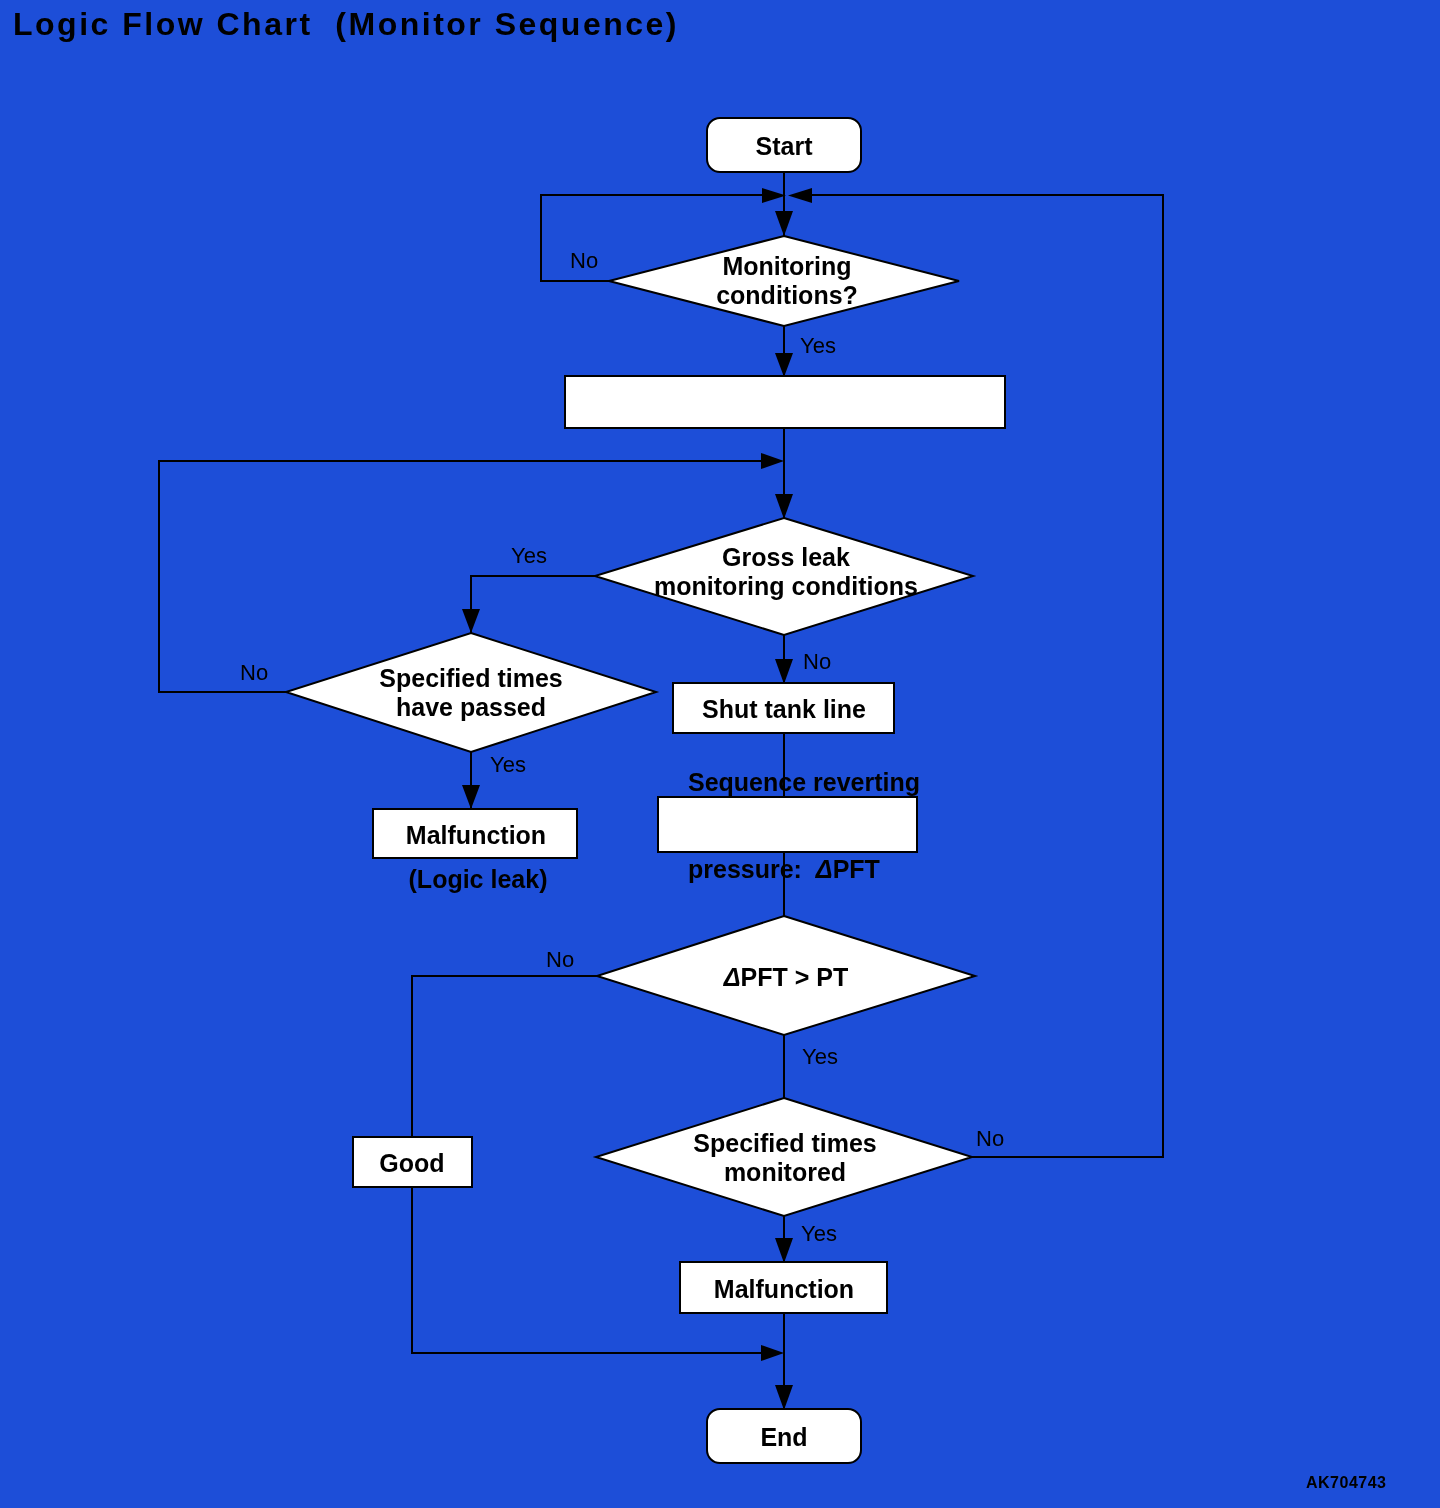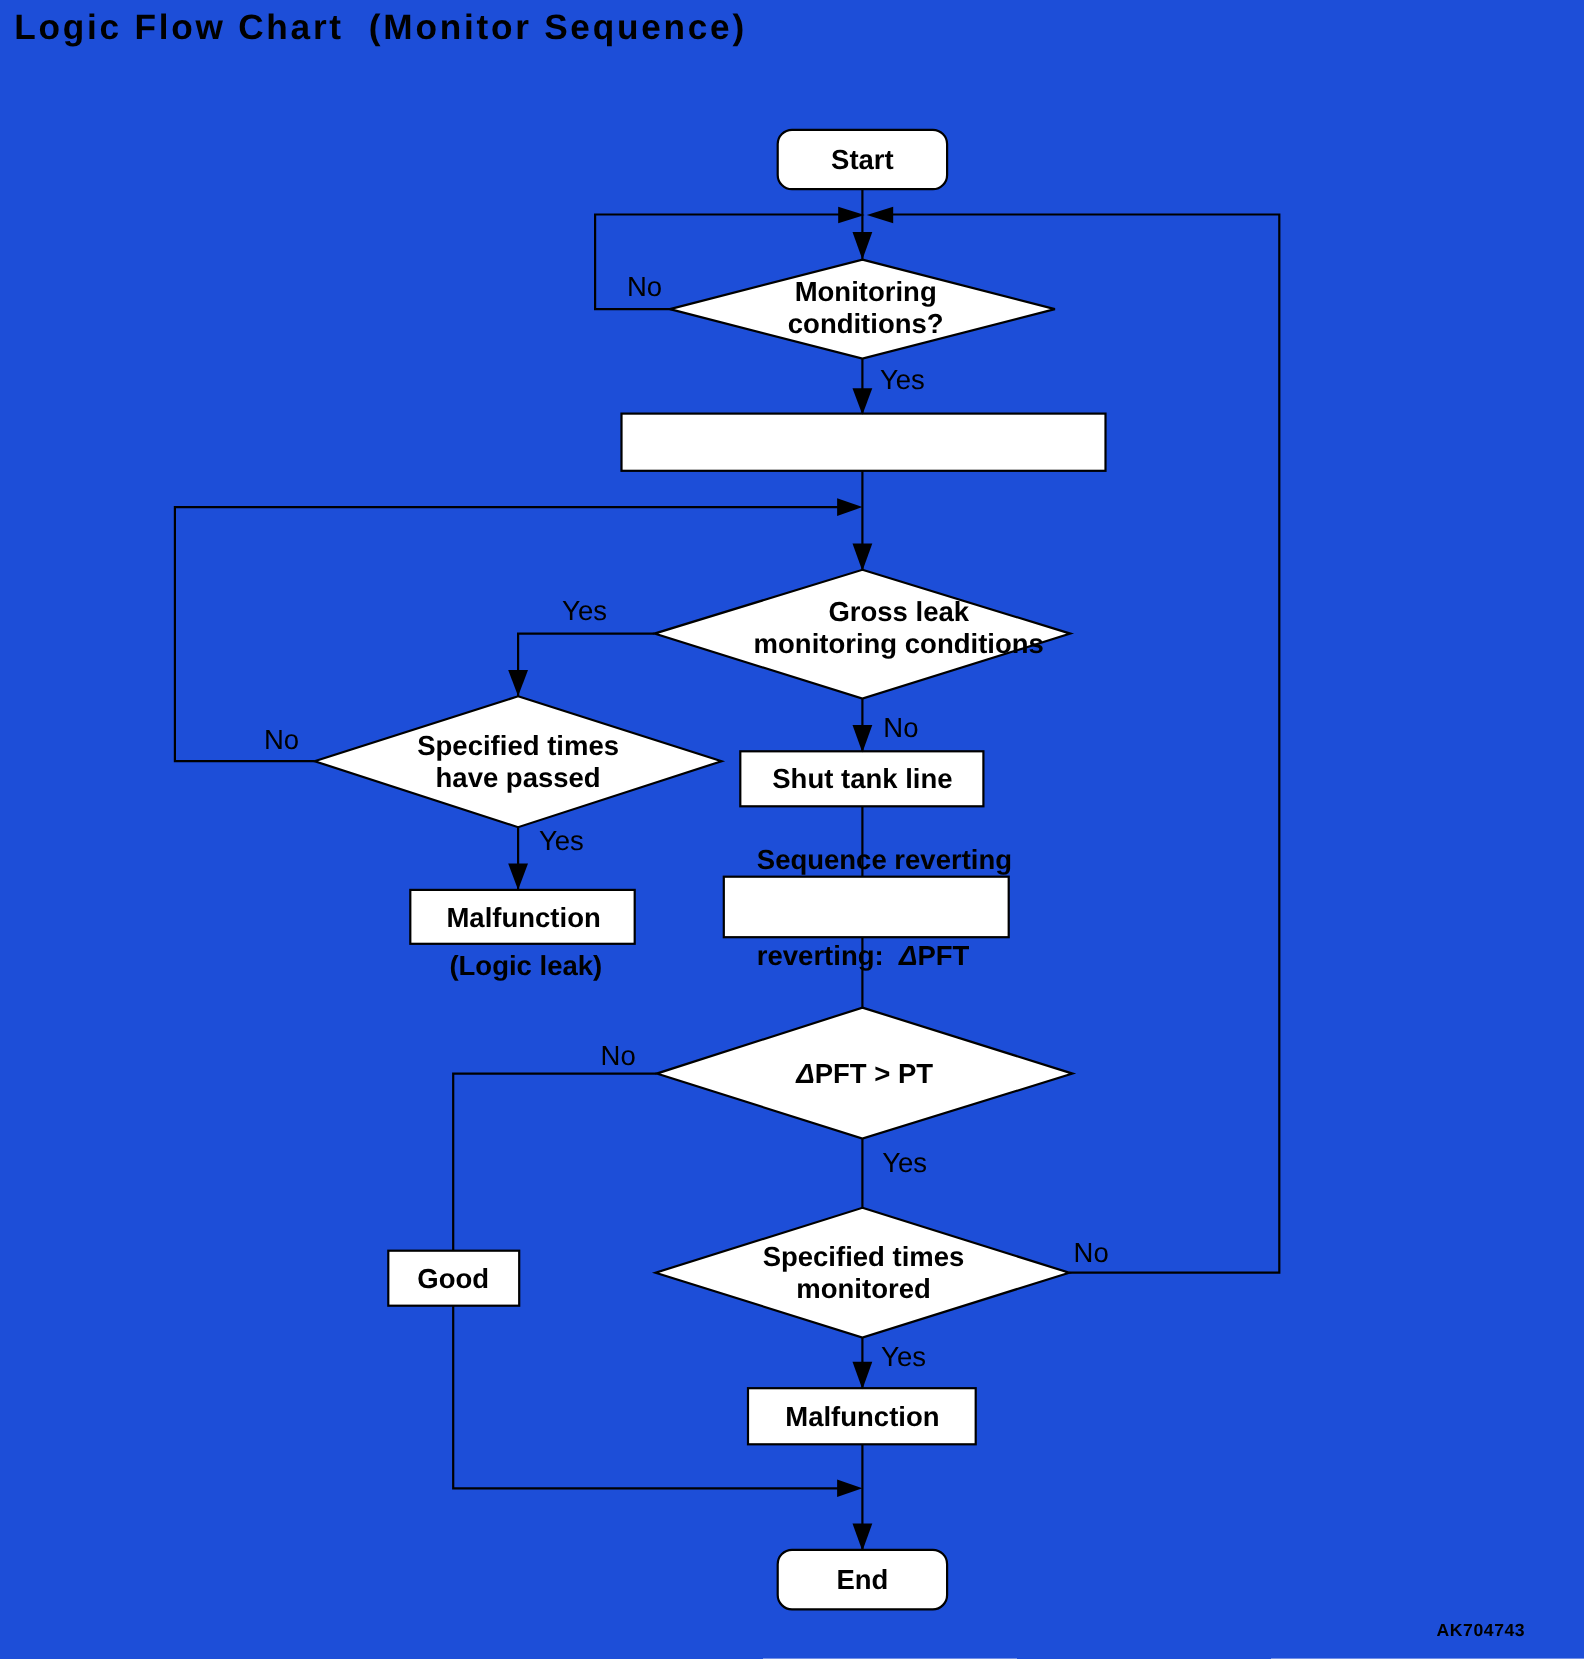--- a/index.html
+++ b/index.html
@@ -4,21 +4,21 @@
 <style>
   html,body{margin:0;padding:0;background:#fff;}
   .stage{position:relative;width:1440px;height:1508px;background:#1d4ed8;
          font-family:"Liberation Sans",sans-serif;color:#000;overflow:hidden;}
   .gfx{position:absolute;left:0;top:0;}
   .ttl{position:absolute;left:13px;top:6px;font-size:32px;font-weight:bold;
        letter-spacing:2.5px;white-space:pre;}
   .nl{position:absolute;transform:translate(-50%,-50%);text-align:center;
       font-size:25px;line-height:29px;white-space:pre;font-weight:bold;}
   .nl-left{transform:translate(0,-50%);text-align:left;}
-  .el{position:absolute;font-size:25px;line-height:26px;white-space:pre;}
+  .el{position:absolute;font-size:22px;line-height:26px;white-space:pre;}
   .code{position:absolute;left:1306px;top:1474px;font-size:16px;font-weight:bold;
         letter-spacing:.5px;}
   .it{font-style:italic;}
 </style>
 </head>
 <body>
 
 <div class="stage">
 
   <div class="ttl">Logic Flow Chart  (Monitor Sequence)</div>
@@ -74,35 +74,35 @@
       <polygon points="775,1385 793,1385 784,1410"></polygon>
     </g>
   </svg>
 
   <div class="nl" style="left:784px;top:146px;">Start</div>
 
   <div class="nl" style="left:787px;top:281px;">Monitoring
 conditions?</div>
 
 
-  <div class="nl" style="left:786px;top:572px;margin-left:31px;">Gross leak
+  <div class="nl" style="left:786px;top:572px;">Gross leak
 monitoring conditions</div>
 
   <div class="nl" style="left:471px;top:693px;">Specified times
 have passed</div>
 
   <div class="nl" style="left:476px;top:835px;">Malfunction</div>
 
   <div class="nl" style="left:478px;top:879px;">(Logic leak)</div>
 
   <div class="nl" style="left:784px;top:709px;">Shut tank line</div>
 
   <div class="nl nl-left" style="left:688px;top:826px;">
     <div>Sequence reverting</div>
-    <div><span>reverting:  </span><span class="it">Δ</span><span>PFT</span></div>
+    <div><span>pressure:  </span><span class="it">Δ</span><span>PFT</span></div>
   </div>
 
   <div class="nl" style="left:786px;top:977px;"><span class="it">Δ</span><span>PFT &gt; PT</span></div>
 
   <div class="nl" style="left:412px;top:1163px;">Good</div>
 
   <div class="nl" style="left:785px;top:1158px;">Specified times
 monitored</div>
 
   <div class="nl" style="left:784px;top:1289px;">Malfunction</div>

